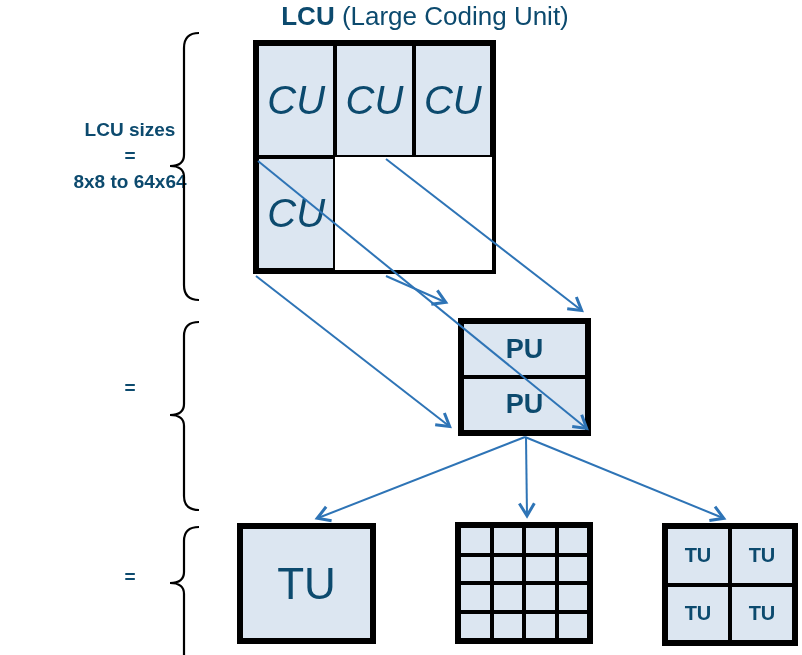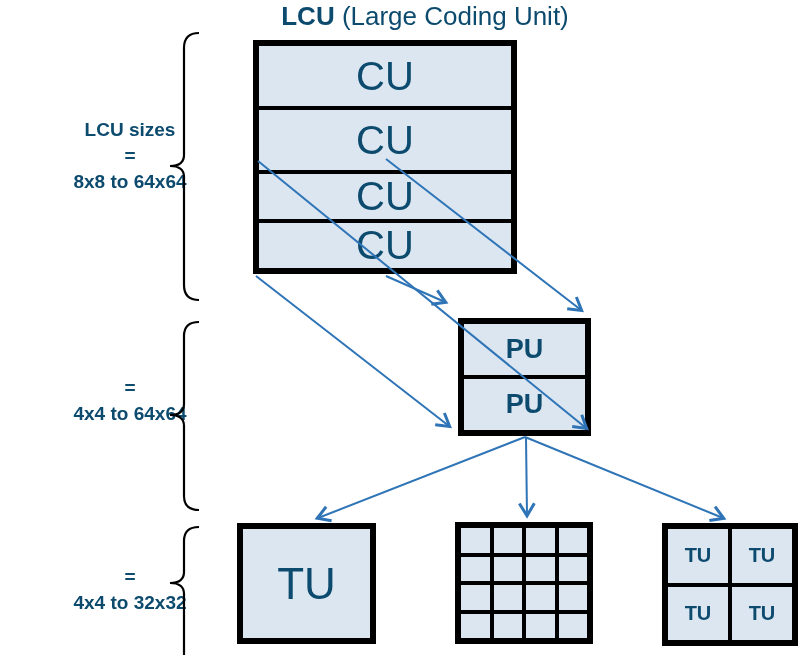--- a/index.html
+++ b/index.html
@@ -20,22 +20,22 @@
   #lbl-pu{top:375px;}
   #lbl-tu{top:564px;}
   .block{
     position:absolute;border:4px solid #000;background:#fff;
     display:grid;box-sizing:border-box;
   }
   .cell{
     background:#dce6f1;border:2px solid #000;box-sizing:border-box;
     display:flex;align-items:center;justify-content:center;
   }
-  .cu-grid{left:253px;top:40px;width:264px;height:234px;
-    grid-template-columns:1fr;grid-template-rows:1fr 1fr;}
+  .cu-grid{left:253px;top:40px;width:243px;height:234px;
+    grid-template-columns:1fr 1fr 1fr;grid-template-rows:1fr 1fr;font-style:italic;}
   .cu-grid .cell{font-size:40px;}
   .pu-stack{left:458px;top:318px;width:133px;height:118px;
     grid-template-rows:1fr 1fr;}
   .pu-stack .cell{font-size:27px;font-weight:bold;}
   .tu-single{left:237px;top:523px;width:139px;height:121px;}
   .tu-single .cell{font-size:44px;}
   .tu-grid16{left:455px;top:522px;width:138px;height:122px;
     grid-template-columns:repeat(4,1fr);grid-template-rows:repeat(4,1fr);}
   .tu-grid4{left:662px;top:523px;width:136px;height:123px;
     grid-template-columns:1fr 1fr;grid-template-rows:1fr 1fr;}
@@ -50,26 +50,24 @@
   <div class="title"><b>LCU</b><span> (Large Coding Unit)</span></div>
 
   <div class="side-label" id="lbl-lcu">
     <div>LCU sizes</div>
     <div>=</div>
     <div>8x8 to 64x64</div>
   </div>
 
   <div class="side-label" id="lbl-pu">
     <div>=</div>
-    <div>4x4 to 64x64</div>
   </div>
 
   <div class="side-label" id="lbl-tu">
     <div>=</div>
-    <div>4x4 to 32x32</div>
   </div>
 
   <div class="block cu-grid">
     <div class="cell">CU</div>
     <div class="cell">CU</div>
     <div class="cell">CU</div>
     <div class="cell">CU</div>
   </div>
 
   <div class="block pu-stack">

